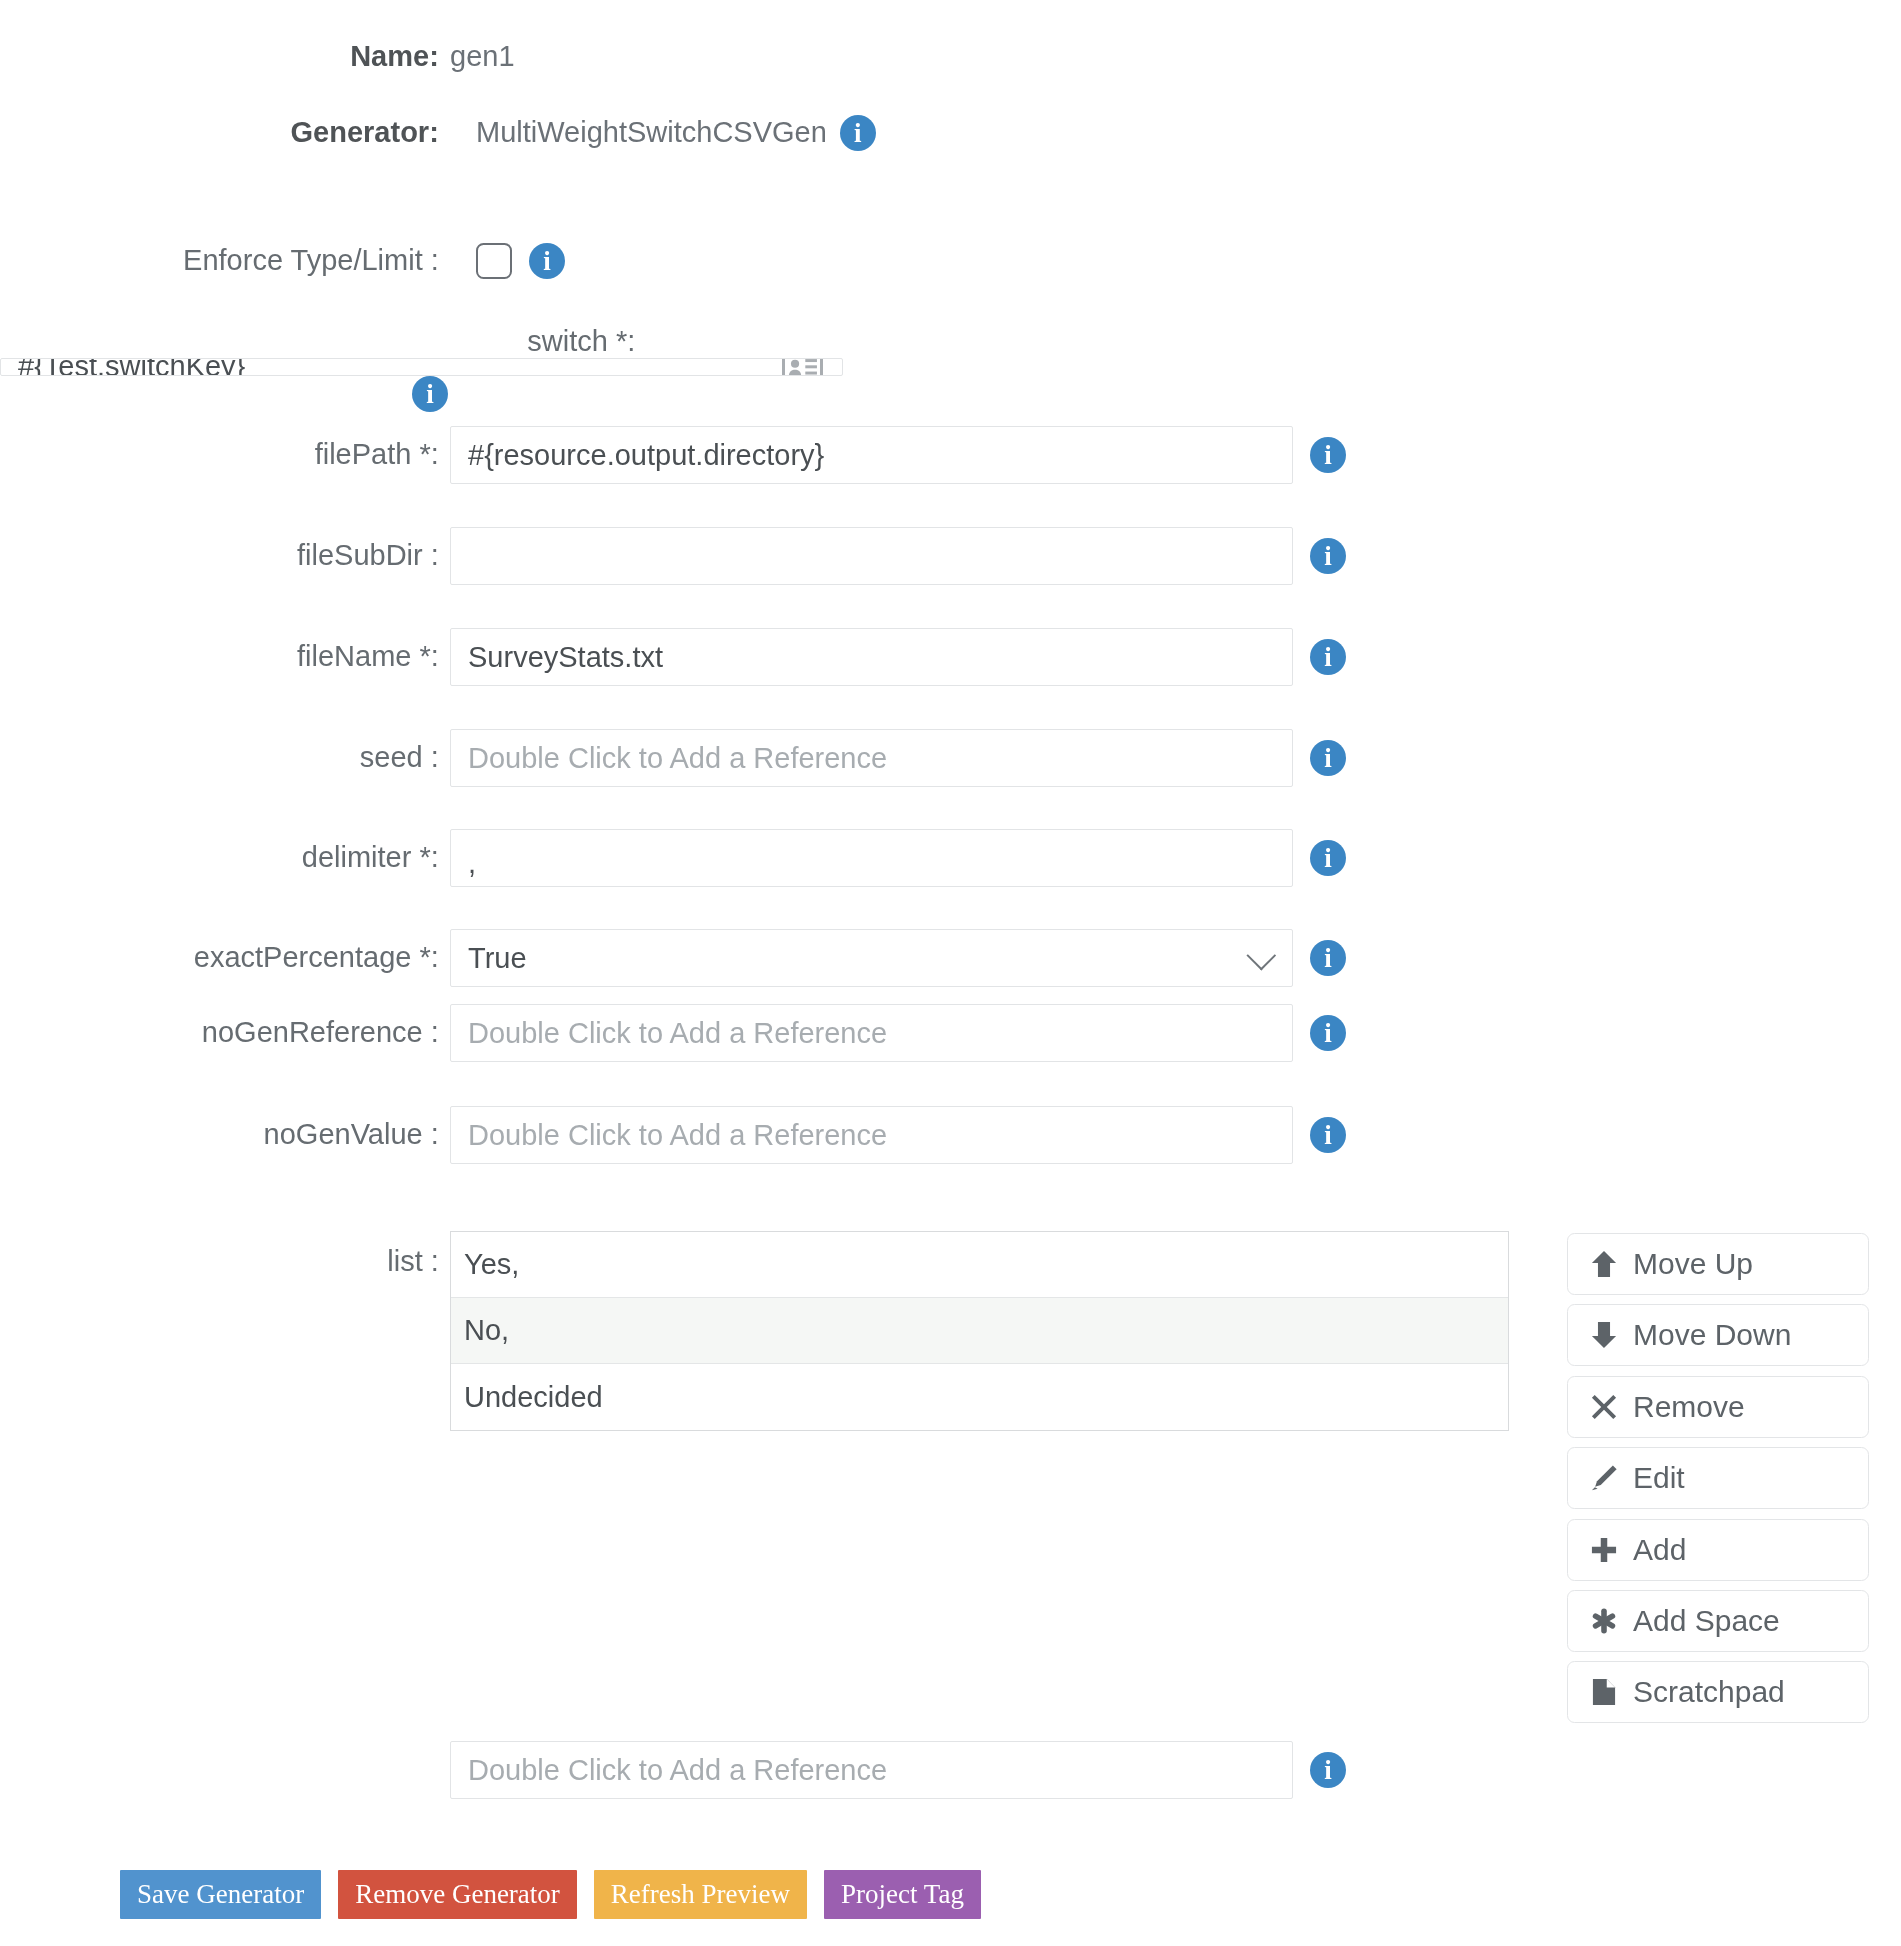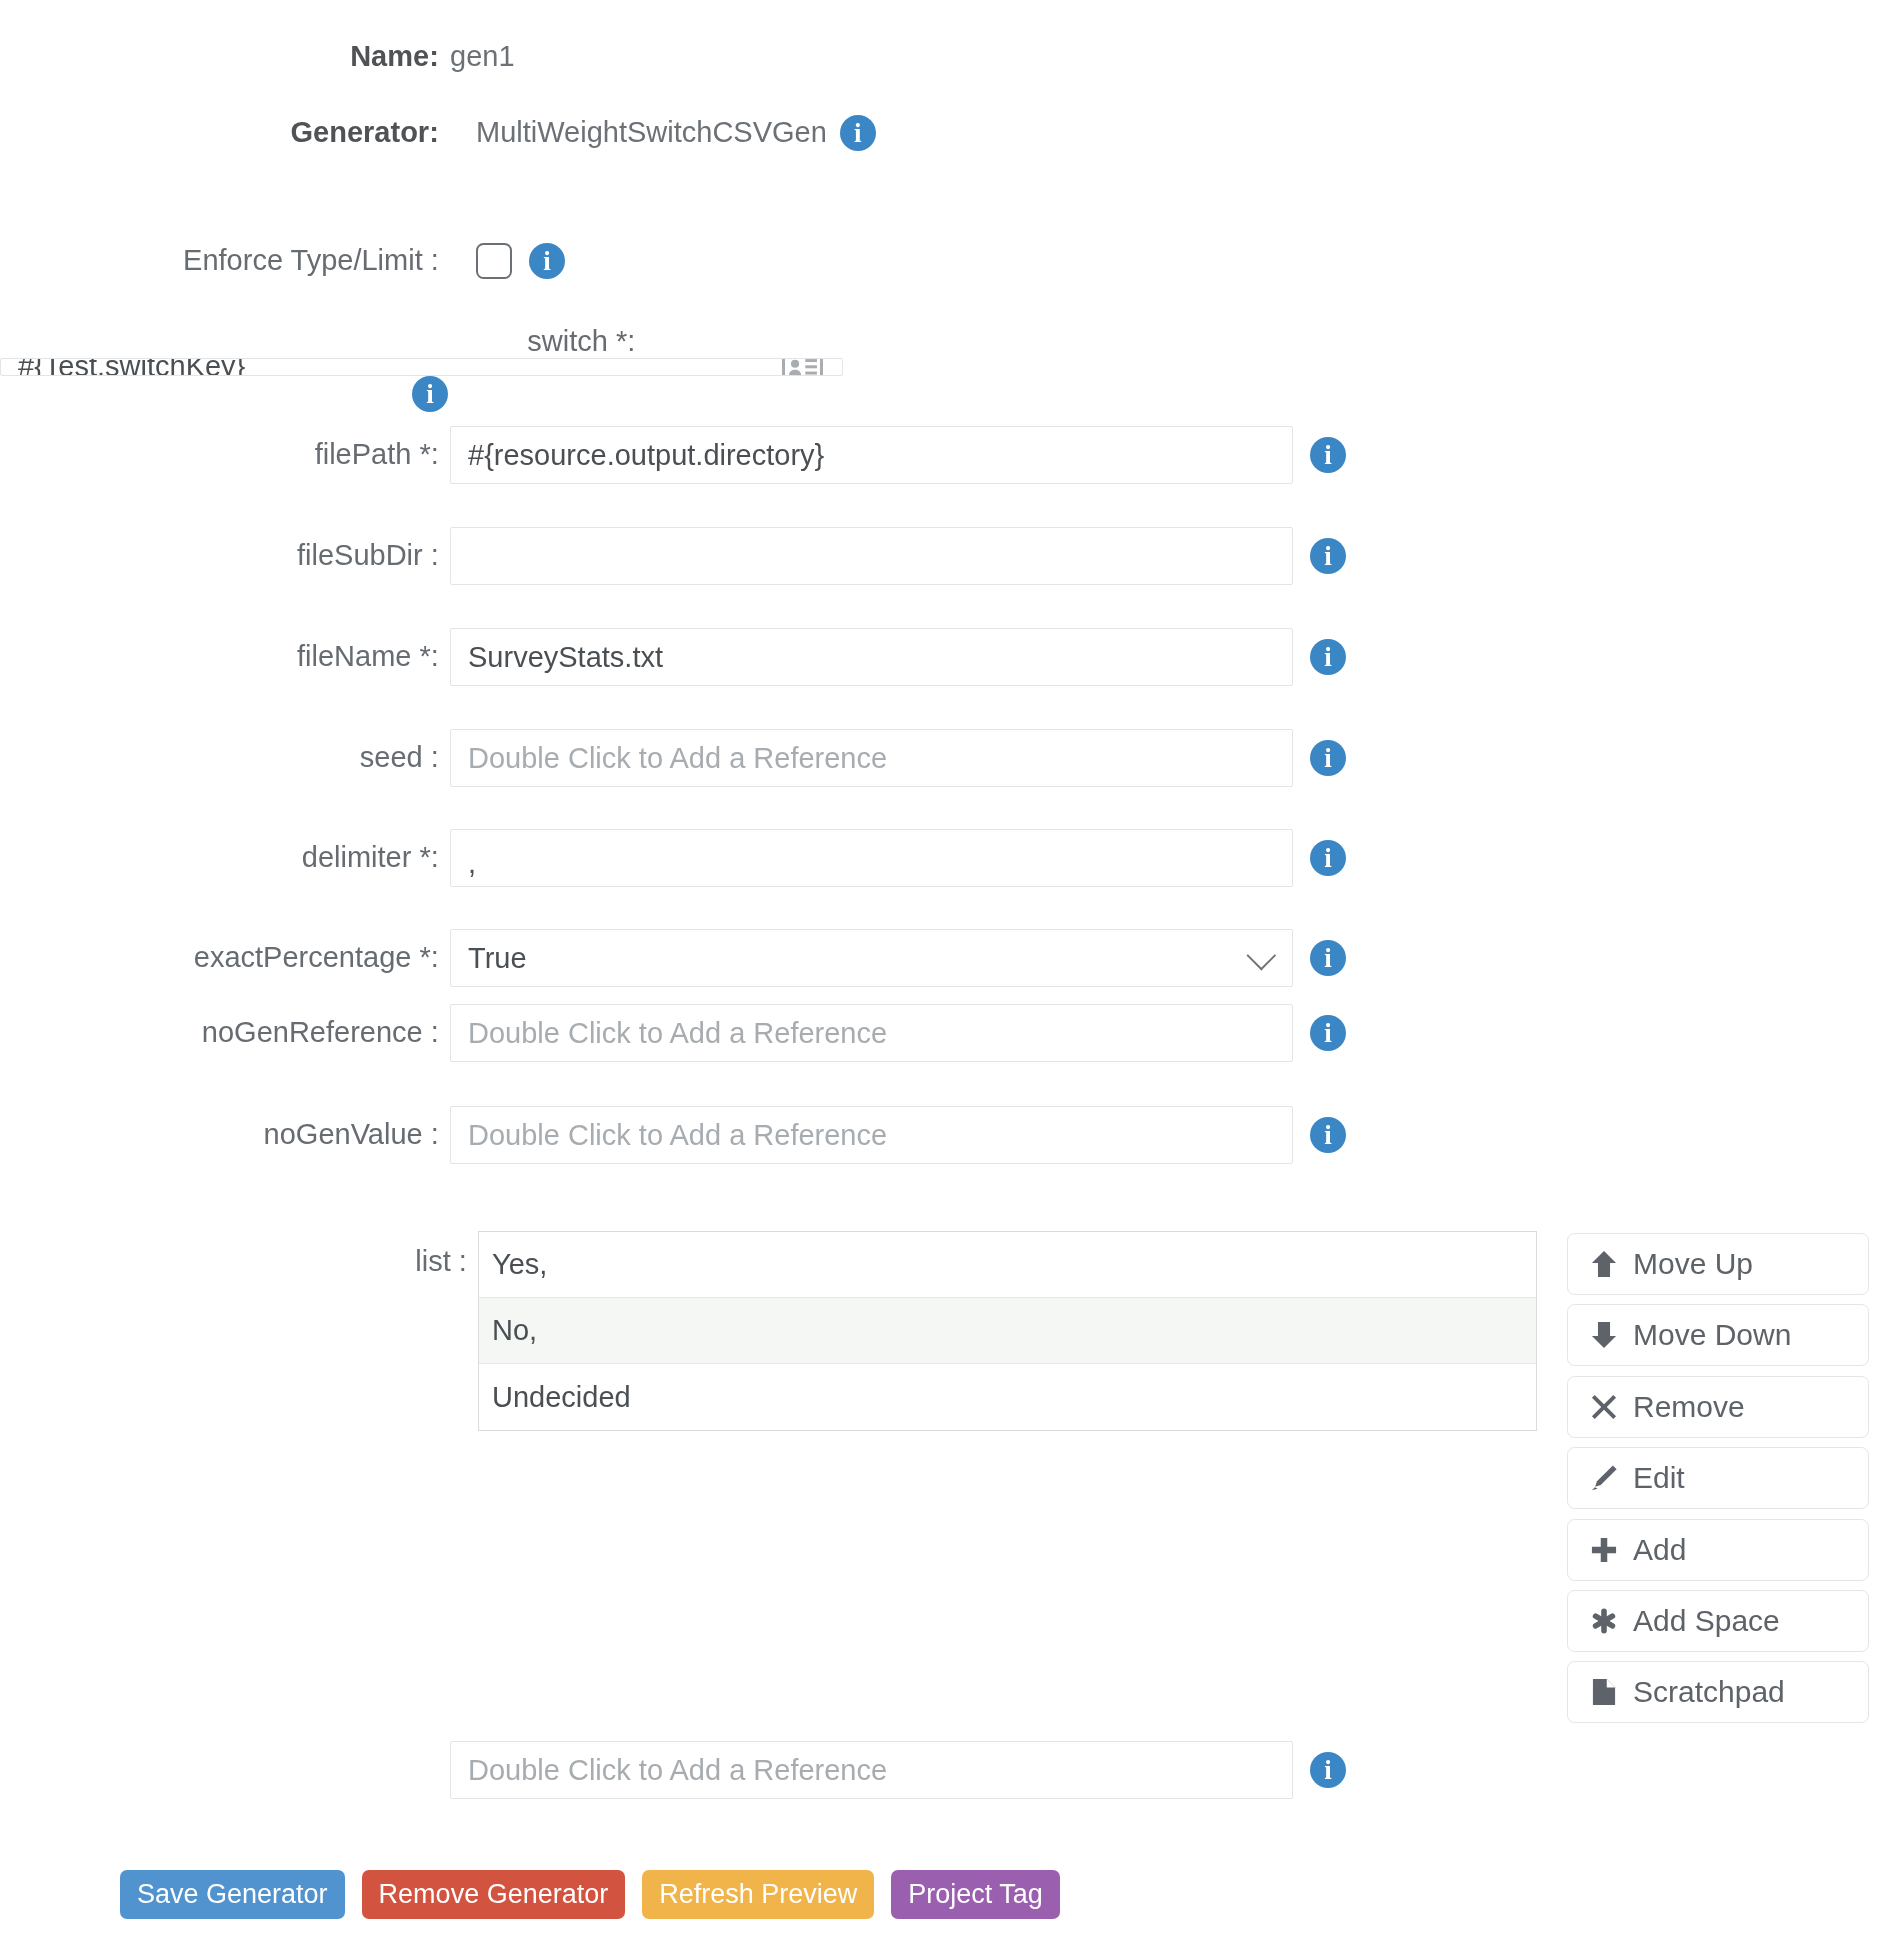--- a/index.html
+++ b/index.html
@@ -98,21 +98,21 @@
   .cbox {
     width: 36px; height: 36px;
     border: 2.8px solid #6b7076;
     border-radius: 7.5px;
     background: #fff;
     flex: none;
     cursor: pointer;
   }
 
   
-  #list-row { position: absolute; left: 0; top: 1231px; display: flex; align-items: flex-start; padding-left: 28px; }
+  #list-row { position: absolute; left: 0; top: 1231px; display: flex; align-items: flex-start; }
   #list-row .lbl { padding-top: 15px; }
   .listbox {
     width: 1059px;
     border: 1.9px solid #d9dbdd;
     background: #fff;
   }
   .list-item {
     height: 66px;
     display: flex;
     align-items: center;
@@ -160,23 +160,23 @@
   #bottom-bar {
     position: absolute;
     left: 120px;
     top: 1870px;
     display: flex;
     gap: 17px;
   }
   .abtn {
     height: 49px;
     border: none;
-    border-radius: 7px;
+    border-radius: 1px;
     color: #fff;
-    font-family: Liberation Sans, sans-serif;
+    font-family: Liberation Serif, serif;
     font-size: 27px;
     padding: 0 17px;
     display: flex;
     align-items: center;
     cursor: pointer;
     white-space: nowrap;
   }
 </style>
 </head>
 <body>

